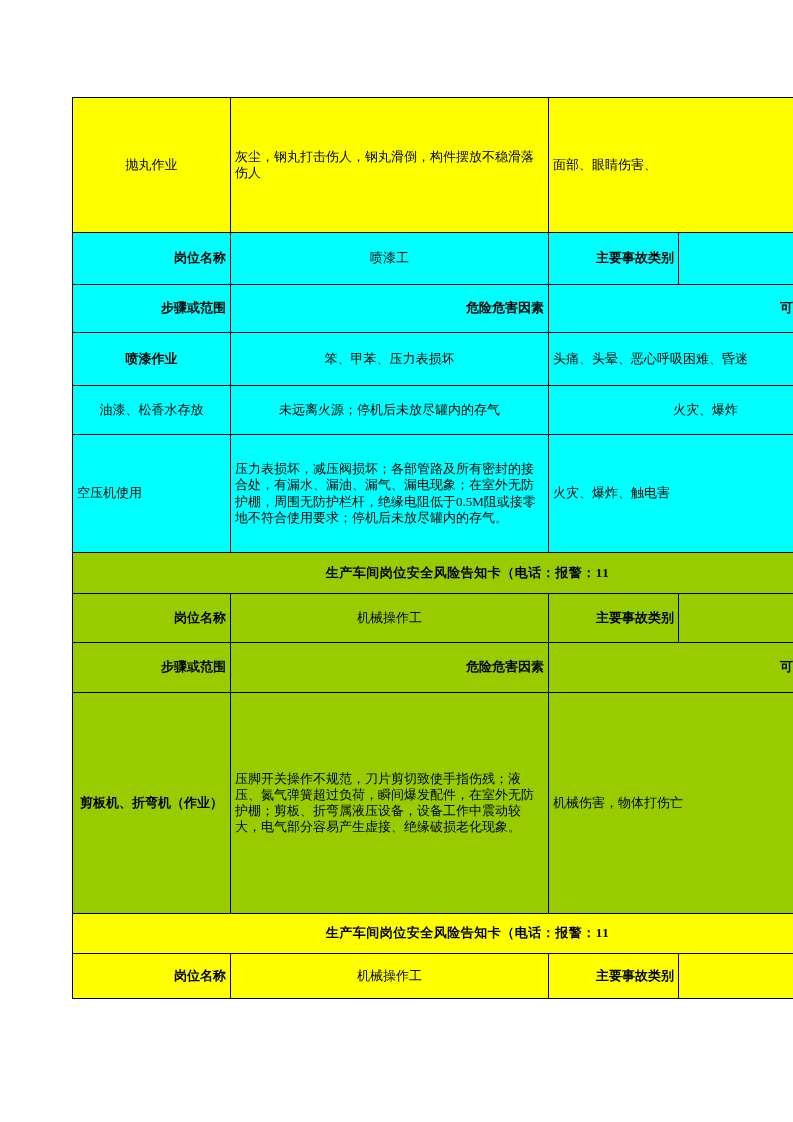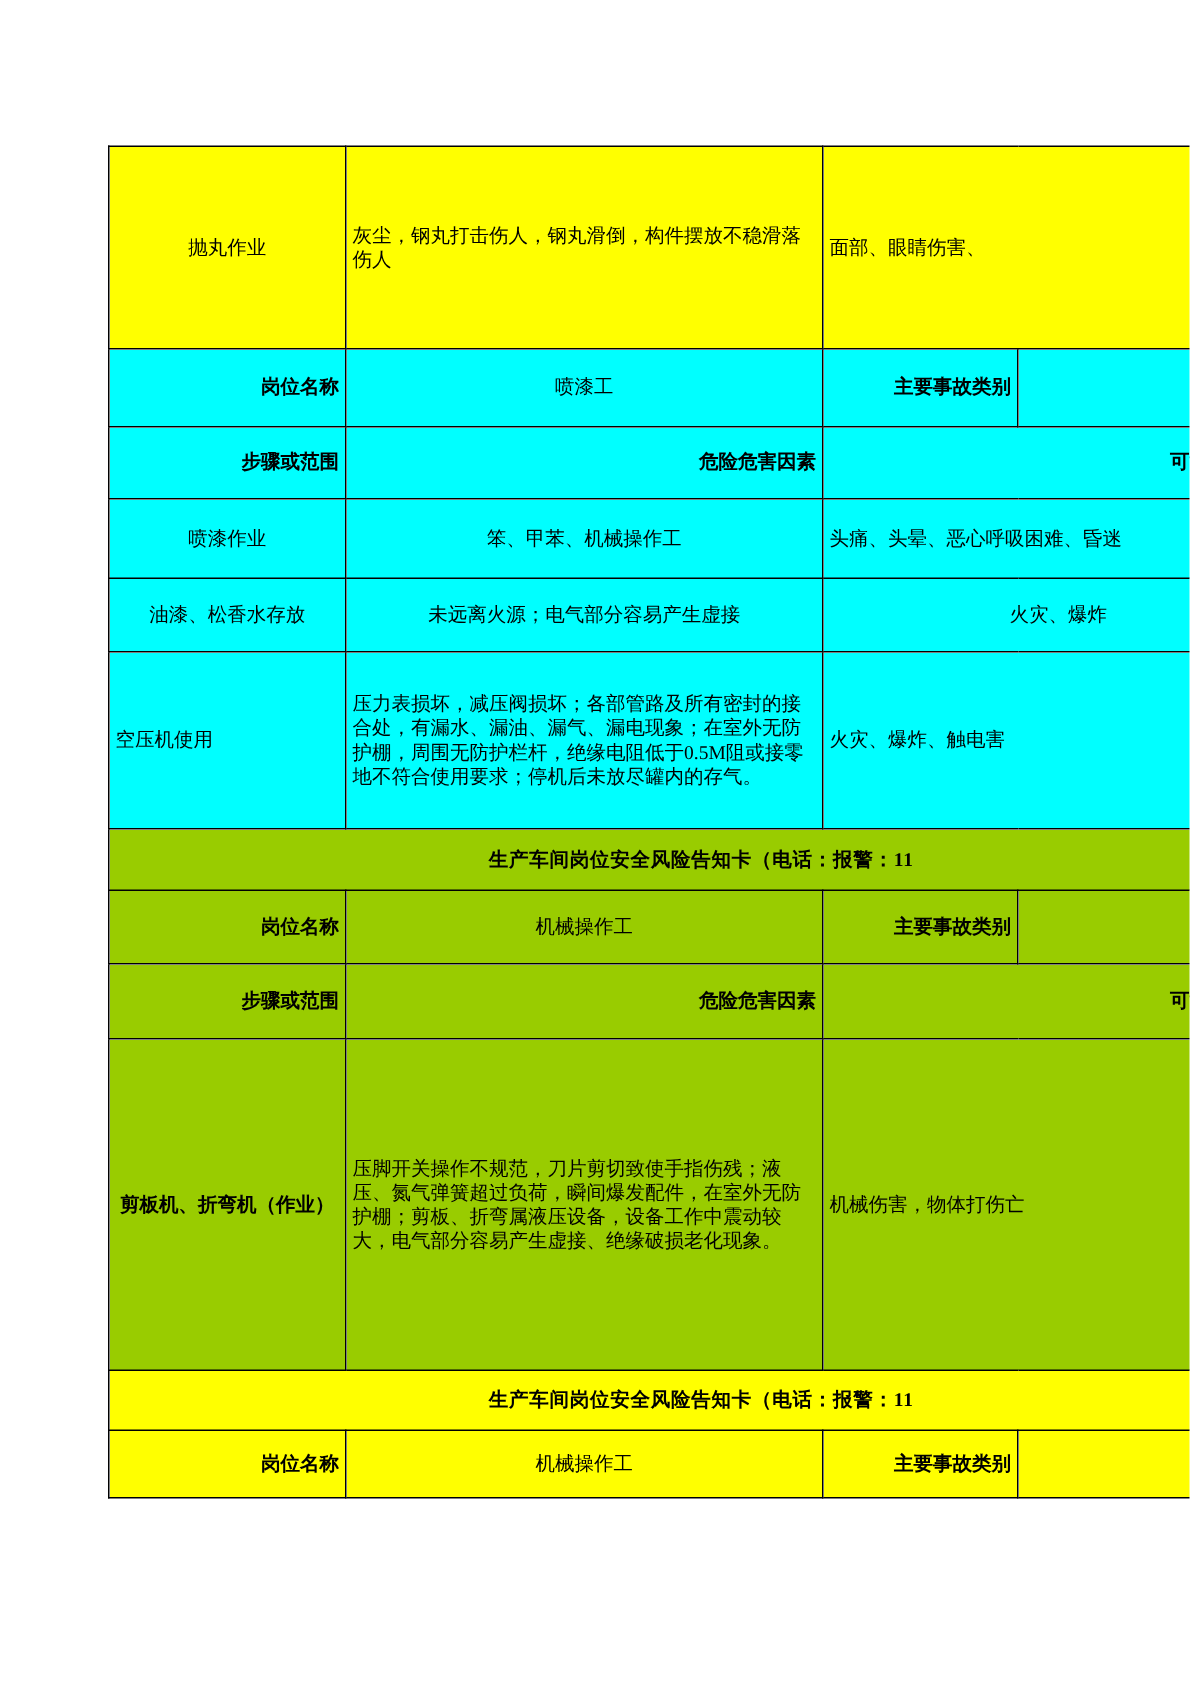--- a/index.html
+++ b/index.html
@@ -95,28 +95,28 @@
         <td class="fill-cyan"></td>
       </tr>
 
       <tr>
         <td class="fill-cyan hdr" style="height:43px;">步骤或范围</td>
         <td class="fill-cyan hdr">危险危害因素</td>
         <td class="fill-cyan hdr" colspan="2">可能的事故及</td>
       </tr>
 
       <tr>
-        <td class="fill-cyan center" style="height:48px;">喷漆作业</td>
-        <td class="fill-cyan center">笨、甲苯、机械操作工</td>
+        <td class="fill-cyan center" style="height:48px;font-weight:bold;">喷漆作业</td>
+        <td class="fill-cyan center">笨、甲苯、压力表损坏</td>
         <td class="fill-cyan left sm" colspan="2">头痛、头晕、恶心呼吸困难、昏迷</td>
       </tr>
 
       <tr>
         <td class="fill-cyan center" style="height:44px;margin-left:28px;">油漆、松香水存放</td>
-        <td class="fill-cyan center">未远离火源；电气部分容易产生虚接</td>
+        <td class="fill-cyan center">未远离火源；停机后未放尽罐内的存气</td>
         <td class="fill-cyan center" colspan="2">火灾、爆炸</td>
       </tr>
 
       <tr>
         <td class="fill-cyan left" style="height:113px;">空压机使用</td>
         <td class="fill-cyan left tall-tight">压力表损坏，减压阀损坏；各部管路及所有密封的接合处，有漏水、漏油、漏气、漏电现象；在室外无防护棚，周围无防护栏杆，绝缘电阻低于0.5M阻或接零地不符合使用要求；停机后未放尽罐内的存气。</td>
         <td class="fill-cyan left sm" colspan="2">火灾、爆炸、触电害</td>
       </tr>
 
       <tr>

